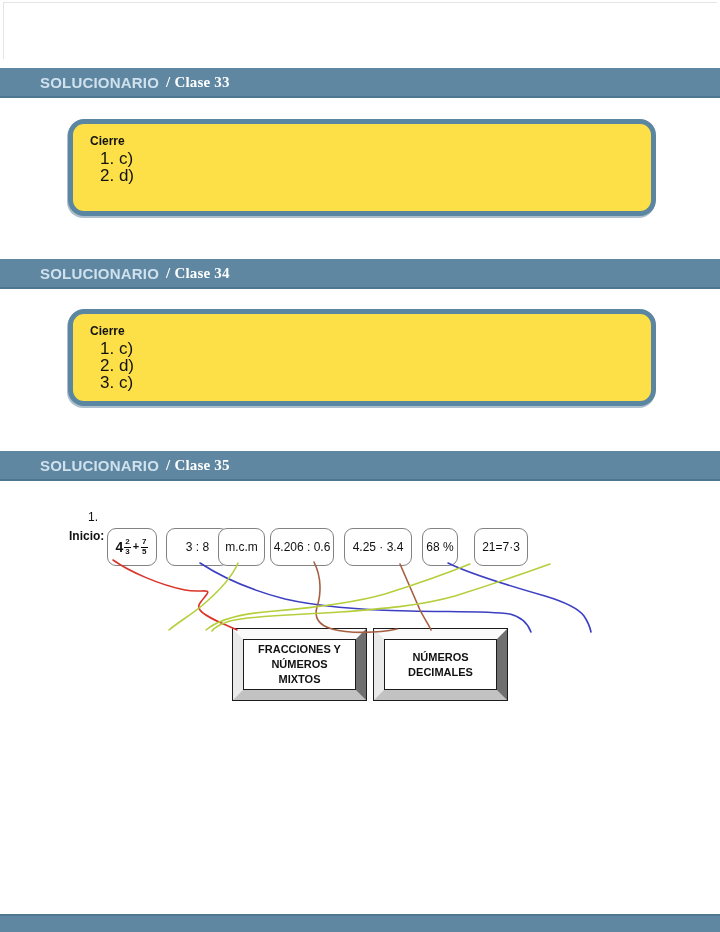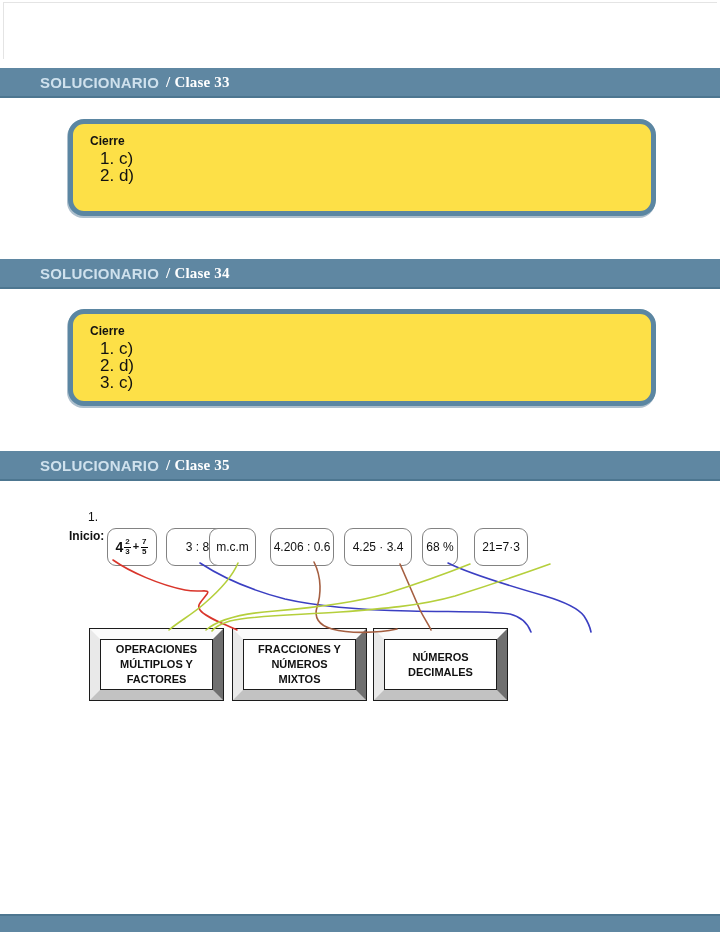--- a/index.html
+++ b/index.html
@@ -22,21 +22,21 @@
   #box33{top:119px}#box34{top:309px}
   .cierre-title{margin:10px 0 2px 17px;font-size:12px;font-weight:bold;}
   .answer{margin-left:27px;font-size:17px;line-height:17px;}
   
   .inicio{position:absolute;left:69px;top:492px;font-size:12px;font-weight:bold;margin-top:37px;}
   .item-num{position:absolute;left:88px;top:510px;font-size:12px;}
   
   .expr{position:absolute;top:528px;height:38px;box-sizing:border-box;z-index:2;
         border:1.5px solid #828282;border-radius:9px;background:#fff;
         display:flex;align-items:center;justify-content:center;font-size:12px;}
-  #e1{left:107px;width:50px}#e2{left:166px;width:63px}#e3{left:209px;width:47px}
+  #e1{left:107px;width:50px}#e2{left:166px;width:63px}#e3{left:218px;width:47px}
   #e4{left:270px;width:64px}#e5{left:344px;width:68px}#e6{left:422px;width:36px}
   #e7{left:474px;width:54px}#e8{left:527px;width:95px}
   .whole{font-size:14px;font-weight:bold;}
   .frac{display:inline-block;text-align:center;font-size:8px;font-weight:bold;
         line-height:1.1;vertical-align:-3px;margin:0 1px;}
   .frac .num{display:block;padding:0 1px;}
   .frac .den{display:block;border-top:1px solid #000;padding:0 1px;}
   .op{font-size:11px;font-weight:bold;margin:0 1px;position:relative;top:-1px;}
   
   .cat{position:absolute;top:628px;width:135px;height:73px;box-sizing:border-box;
@@ -112,29 +112,20 @@
   <div class="expr" id="e5">
       <span>4.25 · 3.4</span>
     </div>
   <div class="expr" id="e6">
       <span>68 %</span>
     </div>
   <div class="expr" id="e7">
       <span>21=7·3</span>
     </div>
 
-  <div class="cat" id="c1">
-    <div class="bevel">
-      <div class="face">
-        <span>OPERACIONES</span>
-        <span>MÚLTIPLOS Y</span>
-        <span>FACTORES</span>
-      </div>
-    </div>
-  </div>
   <div class="cat" id="c2">
     <div class="bevel">
       <div class="face">
         <span>FRACCIONES Y</span>
         <span>NÚMEROS</span>
         <span>MIXTOS</span>
       </div>
     </div>
   </div>
   <div class="cat" id="c3">

